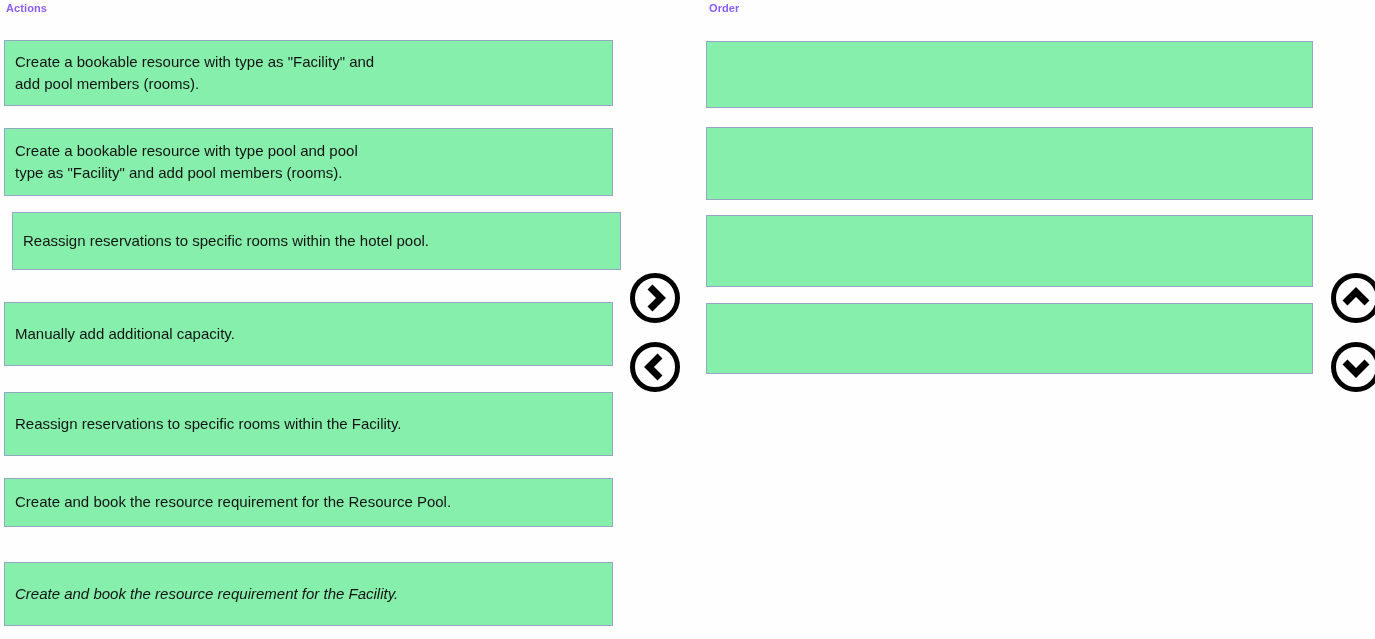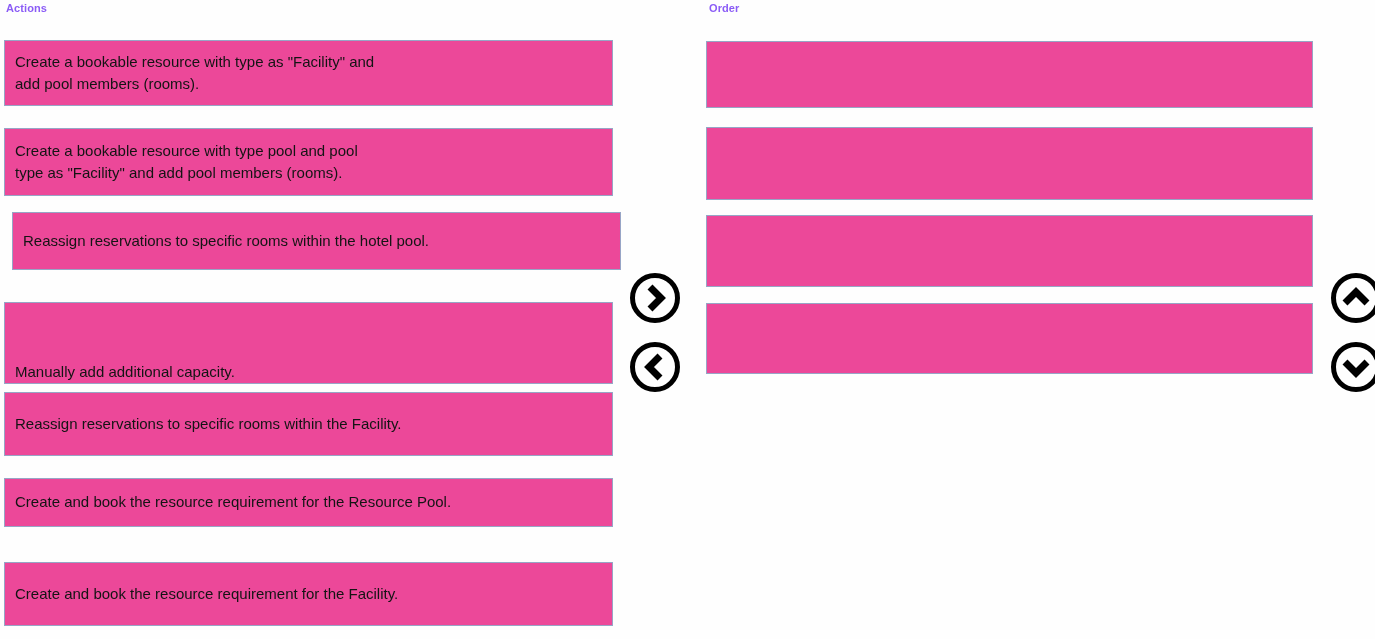--- a/index.html
+++ b/index.html
@@ -26,42 +26,42 @@
     color: #8b5cf6;
     white-space: nowrap;
   }
   #actions-header { left: 6px;  top: 2px; }
   #order-header   { left: 709px; top: 2px; }
 
   
   .box {
     position: absolute;
     box-sizing: border-box;
-    background: #ec4899;
+    background: #86efac;
     border: 1.5px solid #97a5c6;
     display: flex;
     align-items: center;
   }
   .box-text {
     padding: 0 0 0 10px;
     font-size: 15px;
     line-height: 1.5;
     color: #141414;
     white-space: pre-line;
   }
 
   
   .action-box { left: 4px; width: 609px; }
   #action-box-0 { top: 40px;  height: 66px; }
   #action-box-1 { top: 128px; height: 68px; }
   #action-box-2 { top: 212px; height: 58px; margin-left: 8px; }
-  #action-box-3 { top: 302px; height: 82px; align-items: flex-end; }
+  #action-box-3 { top: 302px; height: 64px; }
   #action-box-4 { top: 392px; height: 64px; }
   #action-box-5 { top: 478px; height: 49px; }
-  #action-box-6 { top: 562px; height: 64px; }
+  #action-box-6 { top: 562px; height: 64px; font-style: italic; }
 
   
   .order-box { left: 706px; width: 607px; }
   #order-box-0 { top: 41px;  height: 67px; }
   #order-box-1 { top: 127px; height: 73px; }
   #order-box-2 { top: 215px; height: 72px; }
   #order-box-3 { top: 303px; height: 71px; }
 
   
   .circle-btn {

